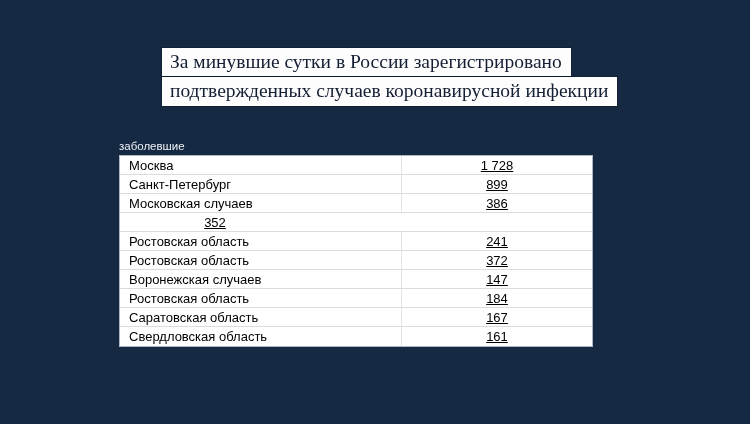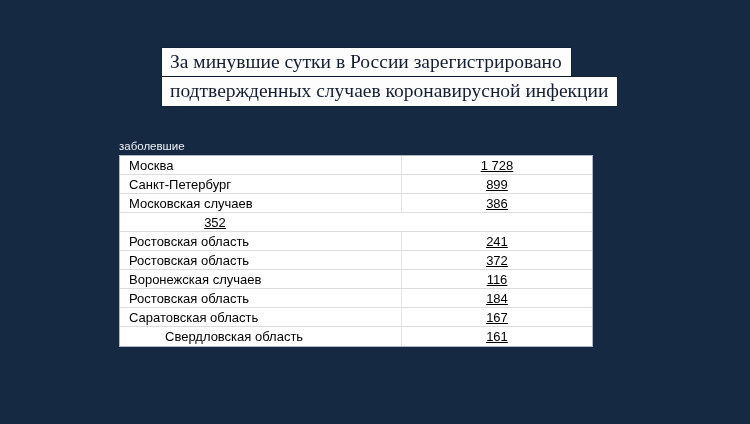--- a/index.html
+++ b/index.html
@@ -69,21 +69,20 @@
     align-items: center;
     height: 19px;
     box-sizing: border-box;
     border-bottom: 1px solid #dcdcdc;
     color: #000000;
     font-size: 13px;
     line-height: 1;
   }
   .data-row:last-child {
     border-bottom: none;
-    margin-left: 36px;
   }
   .cell-region {
     flex: 1;
     padding-left: 9px;
     border-right: 1px solid #e4e4e4;
     align-self: stretch;
     display: flex;
     align-items: center;
   }
   .cell-cases {
@@ -131,21 +130,21 @@
       <div class="cell-cases">241</div>
     </div>
 
     <div class="data-row">
       <div class="cell-region">Ростовская область</div>
       <div class="cell-cases">372</div>
     </div>
 
     <div class="data-row">
       <div class="cell-region">Воронежская случаев</div>
-      <div class="cell-cases">116</div>
+      <div class="cell-cases">147</div>
     </div>
 
     <div class="data-row">
       <div class="cell-region">Ростовская область</div>
       <div class="cell-cases">184</div>
     </div>
 
     <div class="data-row">
       <div class="cell-region">Саратовская область</div>
       <div class="cell-cases">167</div>

